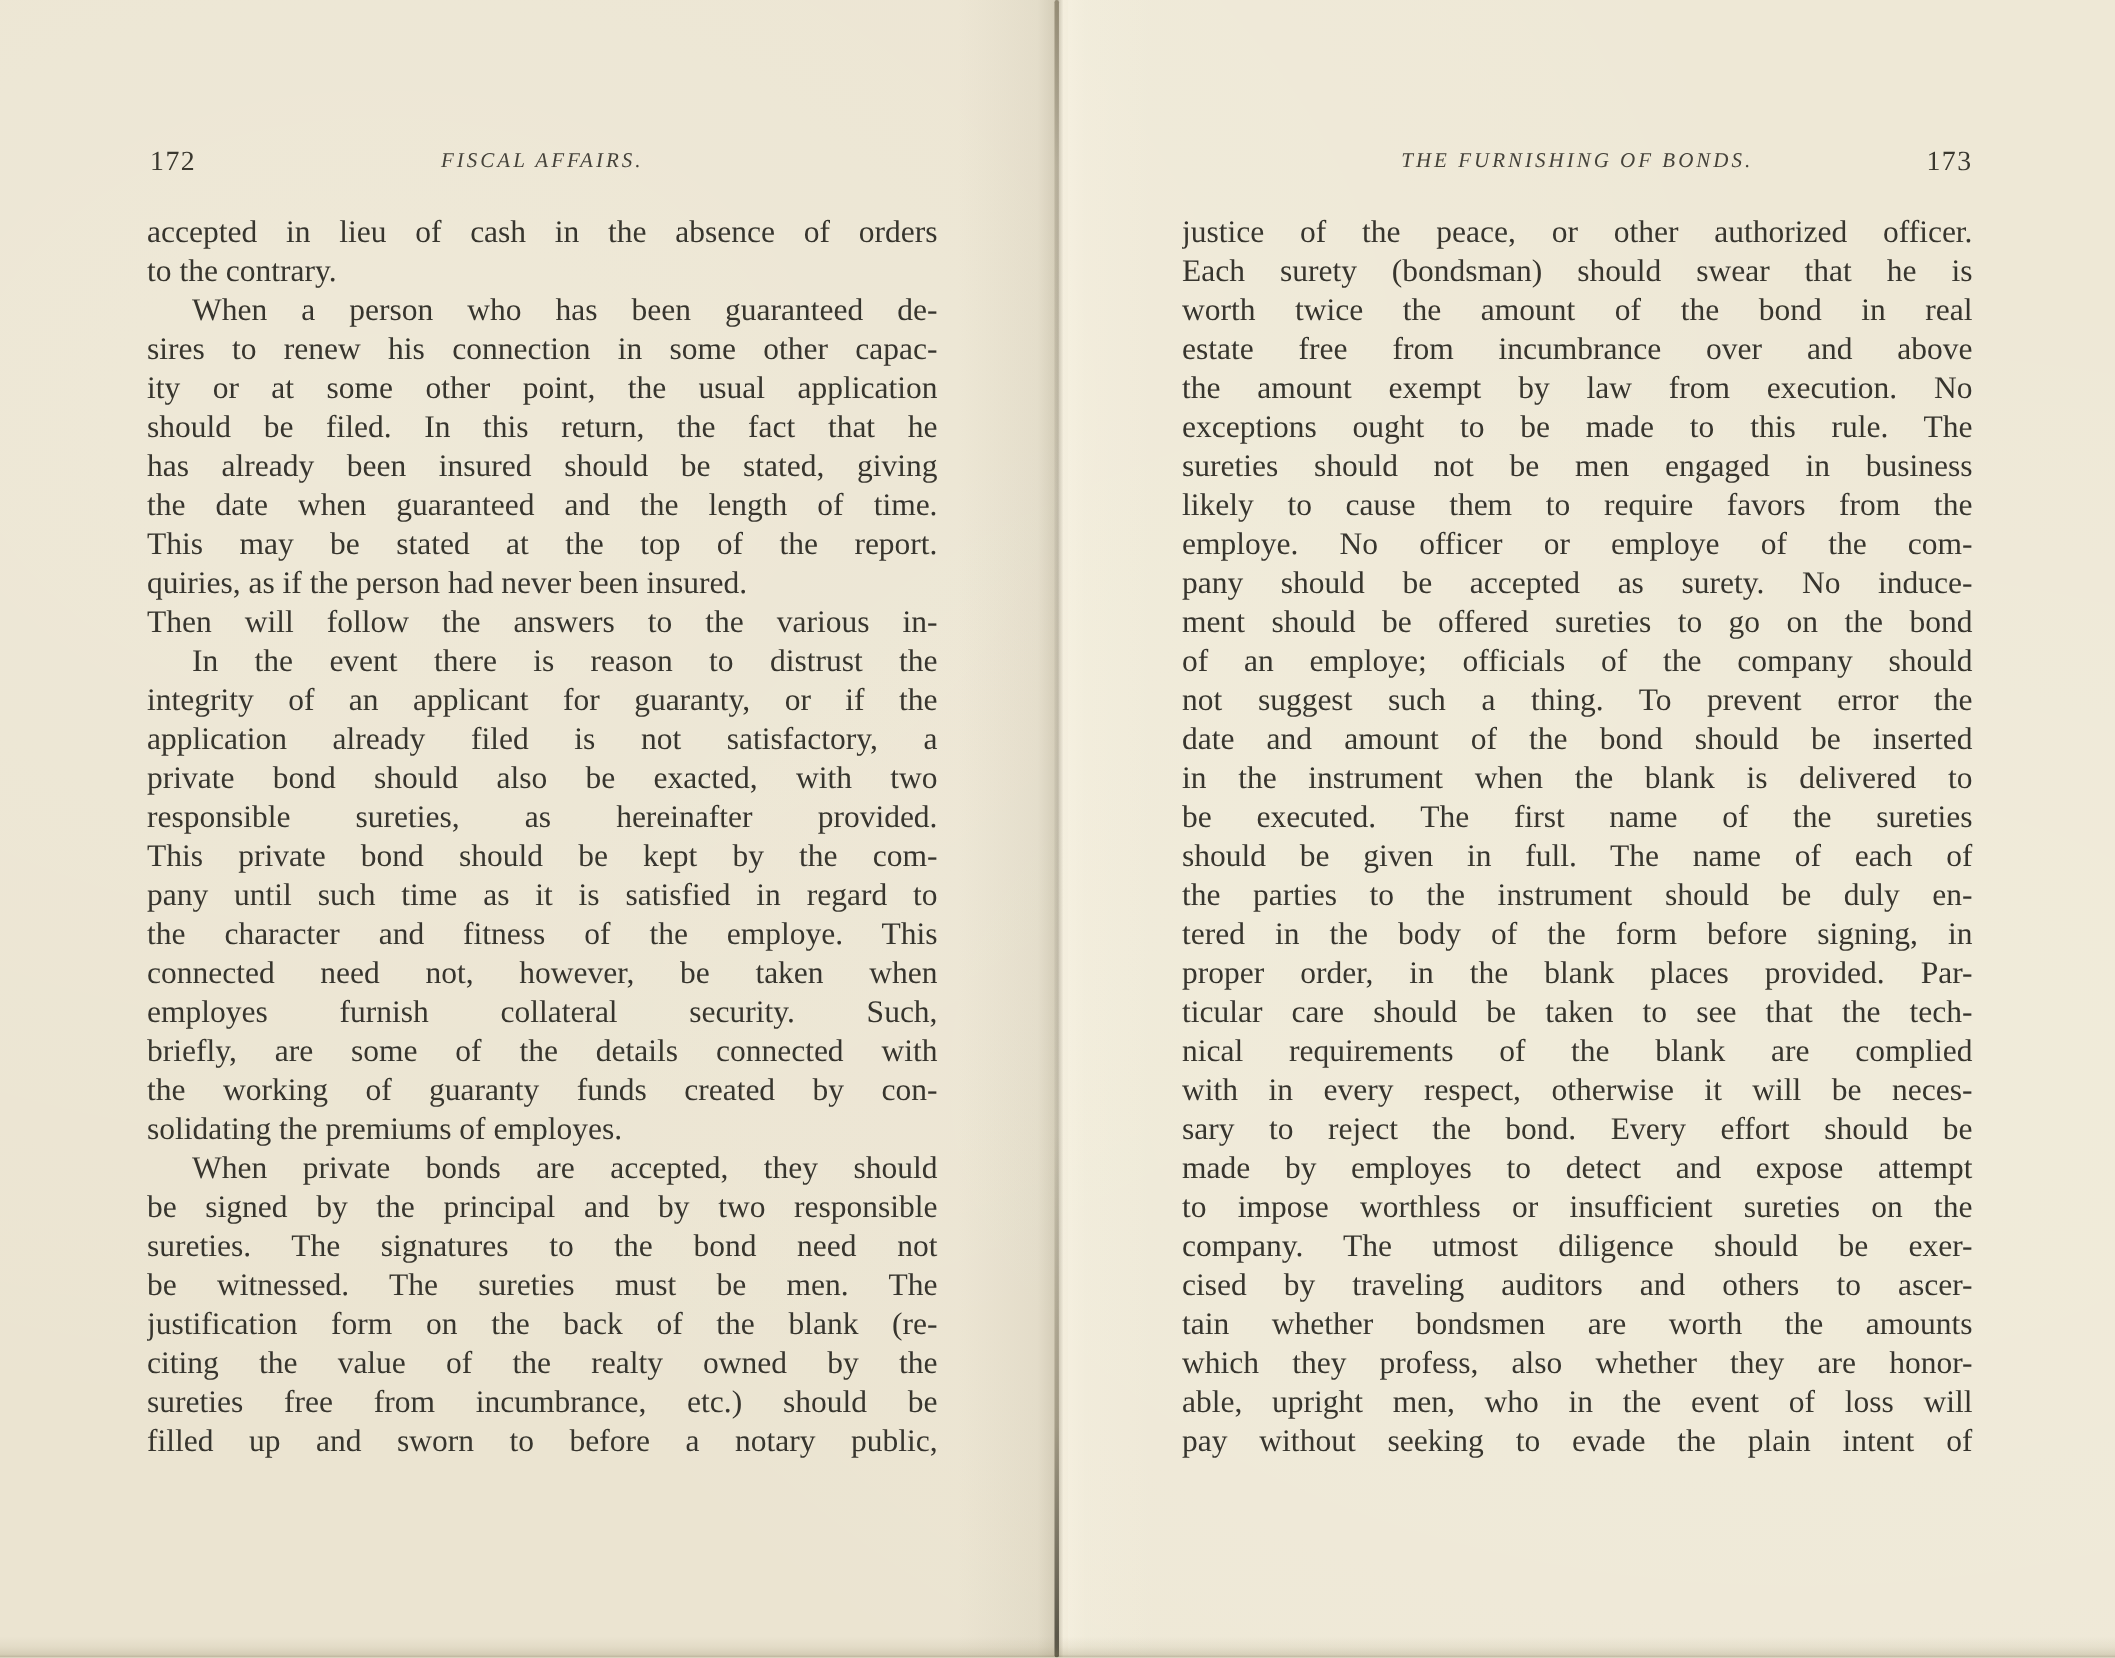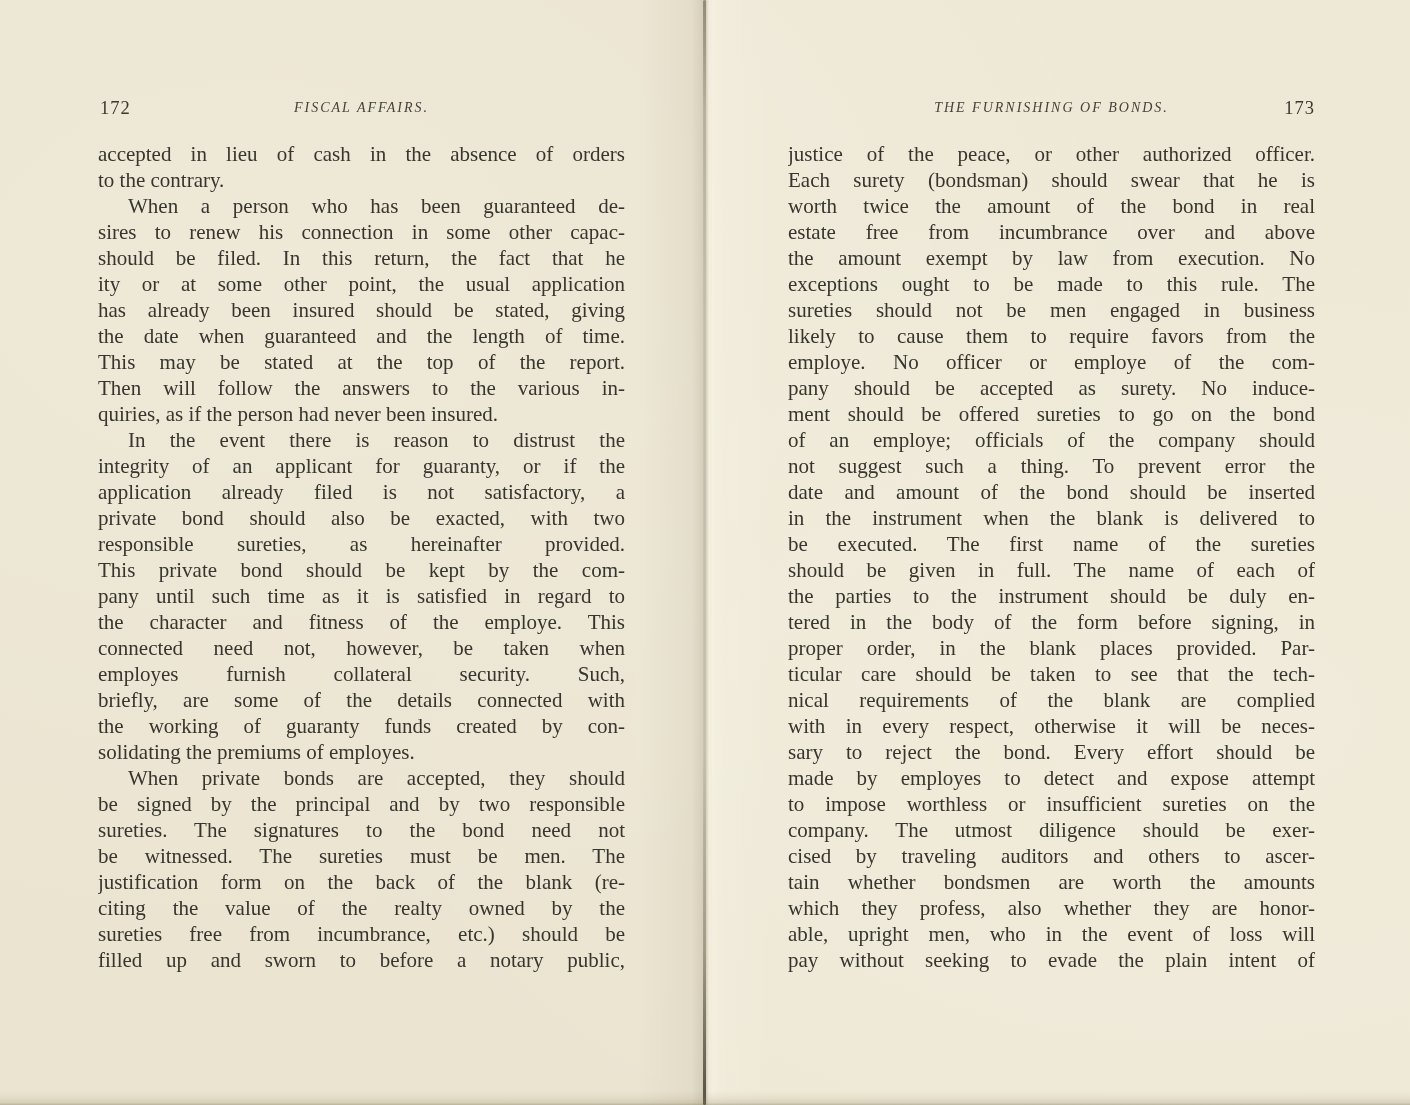--- a/index.html
+++ b/index.html
@@ -102,27 +102,27 @@
   <div class="page page-left">
     <div class="header-row">
       <span class="page-num">172</span>
       <span class="running-header">FISCAL AFFAIRS.</span>
     </div>
     <div class="textblock">
         <div class="line">accepted in lieu of cash in the absence of orders</div>
         <div class="line par-end">to the contrary.</div>
         <div class="line indent">When a person who has been guaranteed de-</div>
         <div class="line">sires to renew his connection in some other capac-</div>
+        <div class="line">ity or at some other point, the usual application</div>
         <div class="line">should be filed. In this return, the fact that he</div>
-        <div class="line">ity or at some other point, the usual application</div>
         <div class="line">has already been insured should be stated, giving</div>
         <div class="line">the date when guaranteed and the length of time.</div>
         <div class="line">This may be stated at the top of the report.</div>
+        <div class="line par-end">quiries, as if the person had never been insured.</div>
         <div class="line">Then will follow the answers to the various in-</div>
-        <div class="line par-end">quiries, as if the person had never been insured.</div>
         <div class="line indent">In the event there is reason to distrust the</div>
         <div class="line">integrity of an applicant for guaranty, or if the</div>
         <div class="line">application already filed is not satisfactory, a</div>
         <div class="line">private bond should also be exacted, with two</div>
         <div class="line">responsible sureties, as hereinafter provided.</div>
         <div class="line">This private bond should be kept by the com-</div>
         <div class="line">pany until such time as it is satisfied in regard to</div>
         <div class="line">the character and fitness of the employe. This</div>
         <div class="line">connected need not, however, be taken when</div>
         <div class="line">employes furnish collateral security. Such,</div>

